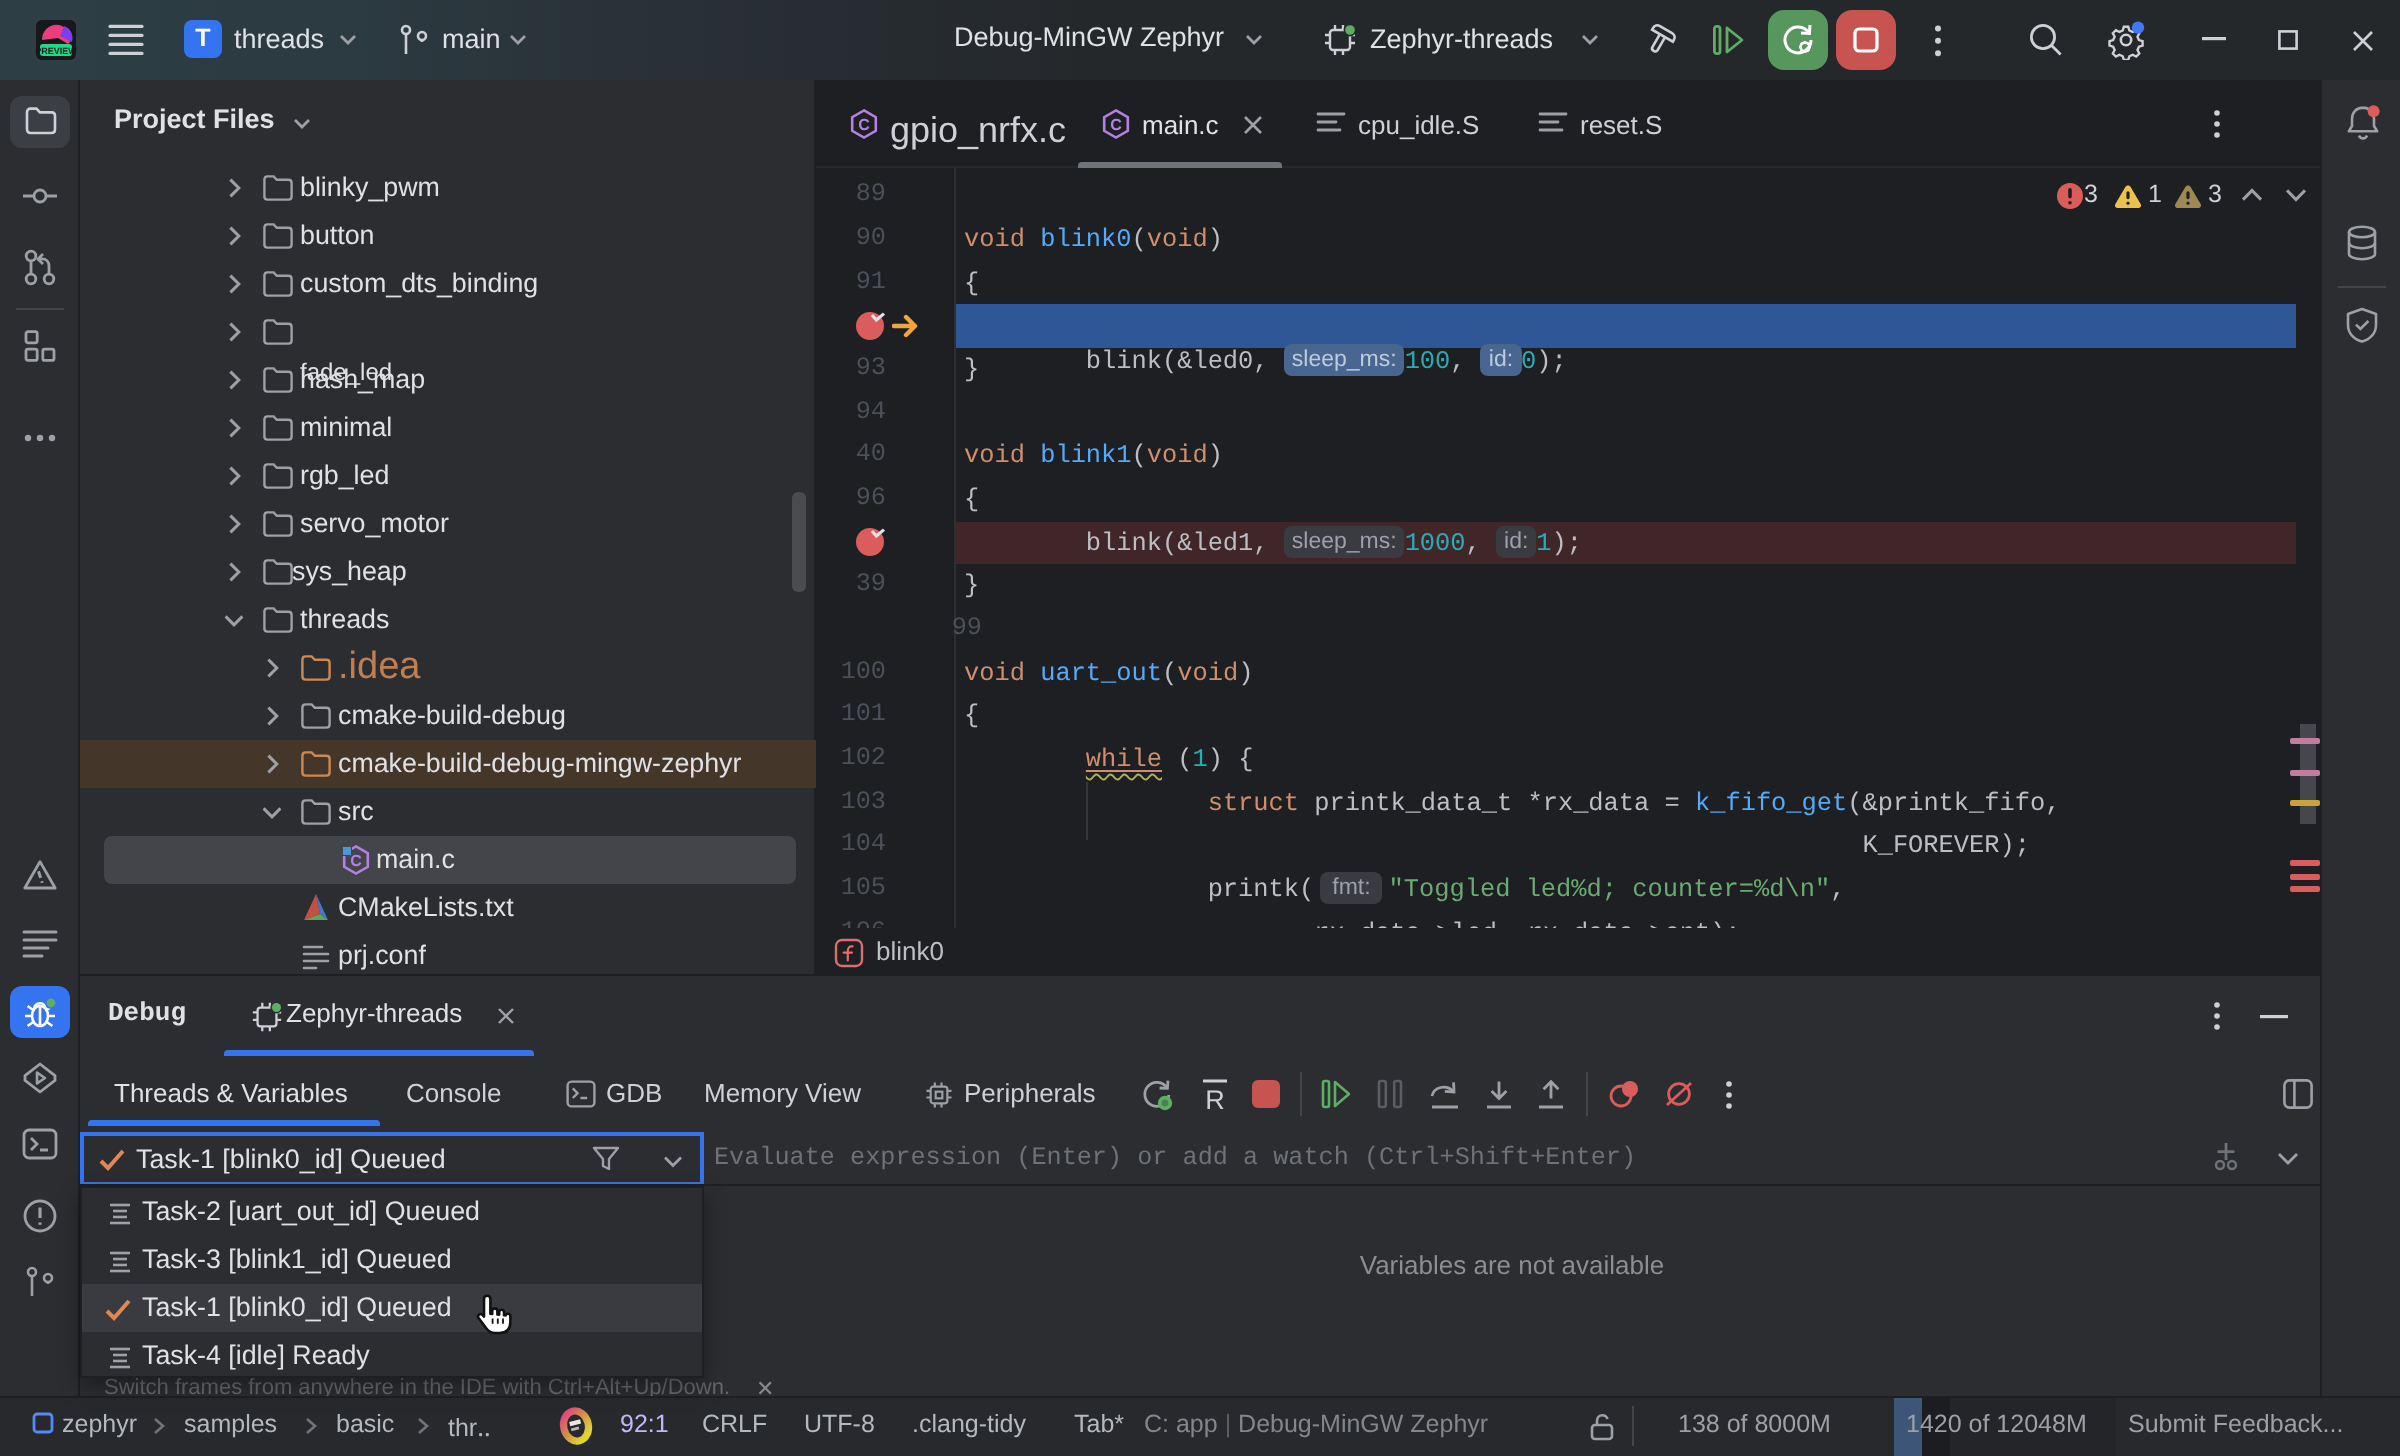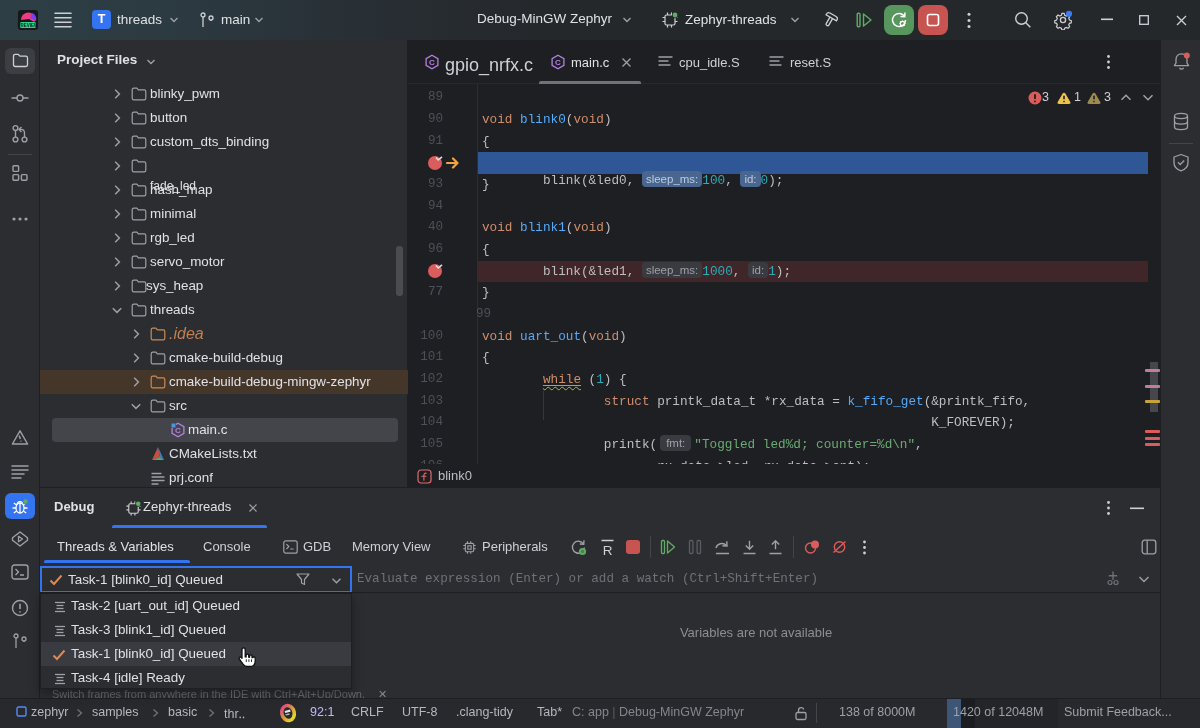--- a/index.html
+++ b/index.html
@@ -342,21 +342,21 @@
         <svg class="abs" style="left:91px;top:263px" width="16" height="14" viewBox="0 0 16 14">
           <path d="M1.2 2.8 C1.2 1.9 1.9 1.2 2.8 1.2 L5.8 1.2 L7.4 2.9 L13.2 2.9 C14.1 2.9 14.8 3.6 14.8 4.5 L14.8 11.2 C14.8 12.1 14.1 12.8 13.2 12.8 L2.8 12.8 C1.9 12.8 1.2 12.1 1.2 11.2 Z" stroke="#9da0a6" stroke-width="1.2" fill="none"></path>
         </svg>
         <div class="abs" style="left:110px;top:258px;height:24px;line-height:24px;font-size:13.4px;color:#dfe1e5;white-space:pre;">threads</div>
       <svg class="abs" style="left:88px;top:286px" width="16" height="16" viewBox="0 0 16 16">
           <path d="M6.2 3.8 L10.4 8 L6.2 12.2" stroke="#9da0a6" stroke-width="1.5" fill="none"></path>
         </svg>
         <svg class="abs" style="left:110px;top:287px" width="16" height="14" viewBox="0 0 16 14">
           <path d="M1.2 2.8 C1.2 1.9 1.9 1.2 2.8 1.2 L5.8 1.2 L7.4 2.9 L13.2 2.9 C14.1 2.9 14.8 3.6 14.8 4.5 L14.8 11.2 C14.8 12.1 14.1 12.8 13.2 12.8 L2.8 12.8 C1.9 12.8 1.2 12.1 1.2 11.2 Z" stroke="#cb8a53" stroke-width="1.2" fill="none"></path>
         </svg>
-        <div class="abs" style="left:129px;top:282px;height:24px;line-height:24px;font-size:16px;color:#c07f52;white-space:pre;font-style:italic;">.idea</div>
+        <div class="abs" style="left:129px;top:282px;height:24px;line-height:24px;font-size:19px;color:#c07f52;white-space:pre;">.idea</div>
       <svg class="abs" style="left:88px;top:310px" width="16" height="16" viewBox="0 0 16 16">
           <path d="M6.2 3.8 L10.4 8 L6.2 12.2" stroke="#9da0a6" stroke-width="1.5" fill="none"></path>
         </svg>
         <svg class="abs" style="left:110px;top:311px" width="16" height="14" viewBox="0 0 16 14">
           <path d="M1.2 2.8 C1.2 1.9 1.9 1.2 2.8 1.2 L5.8 1.2 L7.4 2.9 L13.2 2.9 C14.1 2.9 14.8 3.6 14.8 4.5 L14.8 11.2 C14.8 12.1 14.1 12.8 13.2 12.8 L2.8 12.8 C1.9 12.8 1.2 12.1 1.2 11.2 Z" stroke="#9da0a6" stroke-width="1.2" fill="none"></path>
         </svg>
         <div class="abs" style="left:129px;top:306px;height:24px;line-height:24px;font-size:13.4px;color:#dfe1e5;white-space:pre;">cmake-build-debug</div>
       <div class="abs" style="left:0;top:330px;width:368px;height:24px;background:#45362a;"></div>
         <svg class="abs" style="left:88px;top:334px" width="16" height="16" viewBox="0 0 16 16">
           <path d="M6.2 3.8 L10.4 8 L6.2 12.2" stroke="#9da0a6" stroke-width="1.5" fill="none"></path>
@@ -446,21 +446,21 @@
     <div class="abs" style="left:70px;top:220.68px;width:670px;height:21.66px;background:#402629;"></div>
     <div class="abs" style="left:69px;top:44px;width:1px;height:380px;background:#2c2e31;"></div>
     <div class="abs" style="left:135px;top:350.64px;width:1px;height:29px;background:#35373a;"></div>
     <div class="lnum" style="top:47.4px;">89</div>
     <div class="lnum" style="top:69.06px;">90</div>
     <div class="lnum" style="top:90.72px;">91</div>
     <div class="lnum" style="top:134.04px;">93</div>
     <div class="lnum" style="top:155.7px;">94</div>
     <div class="lnum" style="top:177.36px;">40</div>
     <div class="lnum" style="top:199.02px;">96</div>
-    <div class="lnum" style="top:242.34px;">77</div>
+    <div class="lnum" style="top:242.34px;">39</div>
     <div class="lnum" style="top:264.0px;margin-left:48px;">99</div>
     <div class="lnum" style="top:285.66px;">100</div>
     <div class="lnum" style="top:307.32px;">101</div>
     <div class="lnum" style="top:328.98px;">102</div>
     <div class="lnum" style="top:350.64px;">103</div>
     <div class="lnum" style="top:372.3px;">104</div>
     <div class="lnum" style="top:393.96px;">105</div>
     <div class="lnum" style="top:415.62px;">106</div>
     <svg class="abs" style="left:19px;top:115.17999999999999px" width="16" height="16" viewBox="0 0 16 16">
       <circle cx="8" cy="8" r="7" fill="#db5c5c"></circle>
@@ -524,21 +524,21 @@
     <div class="abs" style="left:0;top:424px;width:752px;height:24px;background:#1e1f22;">
       <svg class="abs" style="left:9px;top:5px" width="15" height="15" viewBox="0 0 15 15">
           <rect x="1" y="1" width="13" height="13" rx="3" stroke="#e06c6c" stroke-width="1.2" fill="none"></rect>
           <path d="M9.3 4.2 C7.6 3.9 6.9 5 6.9 6.6 L6.9 11.2 M4.8 7.3 L9 7.3" stroke="#e06c6c" stroke-width="1.1" fill="none" stroke-linecap="round"></path>
         </svg>
       <div class="abs" style="left:30px;top:4px;font-size:13px;color:#bcbec4;">blink0</div>
     </div>
   </div>
   <div id="debug" class="abs">
 
-    <div class="abs" style="left:14px;top:11px;font-size:13px;font-weight:bold;color:#dfe1e5;">Debug</div>
+    <div class="abs" style="left:14px;top:11px;font-size:13px;font-weight:bold;color:#dfe1e5;font-family:Liberation Mono, monospace;">Debug</div>
     <svg class="abs" style="left:85px;top:12px" width="17" height="17" viewBox="0 0 18 18">
       <g stroke="#ced0d6" stroke-width="1.2" fill="none">
         <rect x="4" y="4" width="10" height="10" rx="1.5"></rect>
         <path d="M6.5 4 L6.5 1.5 M10.5 4 L10.5 1.5 M6.5 16.5 L6.5 14 M10.5 16.5 L10.5 14 M4 6.5 L1.5 6.5 M4 10.5 L1.5 10.5 M16.5 6.5 L14 6.5 M16.5 10.5 L14 10.5"></path>
       </g>
       <circle cx="14" cy="4" r="3.2" fill="#2b2d30"></circle>
         <circle cx="14" cy="4" r="2.4" fill="#5fad65"></circle>
     </svg>
     <div class="abs" style="left:103px;top:11px;font-size:13px;color:#dfe1e5;">Zephyr-threads</div>
     <svg class="abs" style="left:208px;top:15px" width="10" height="10" viewBox="0 0 10 10">

